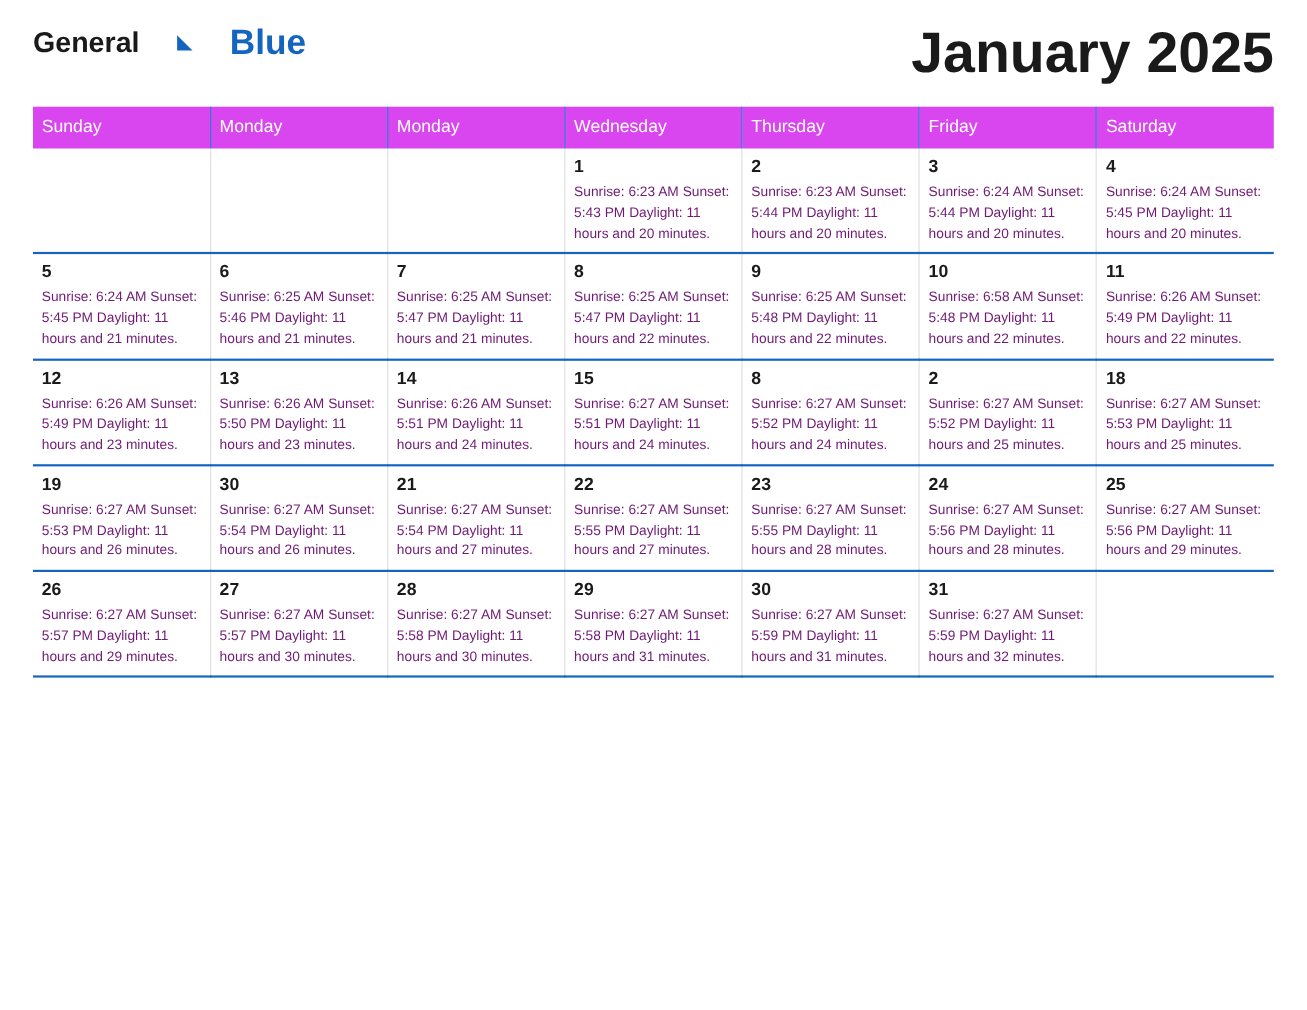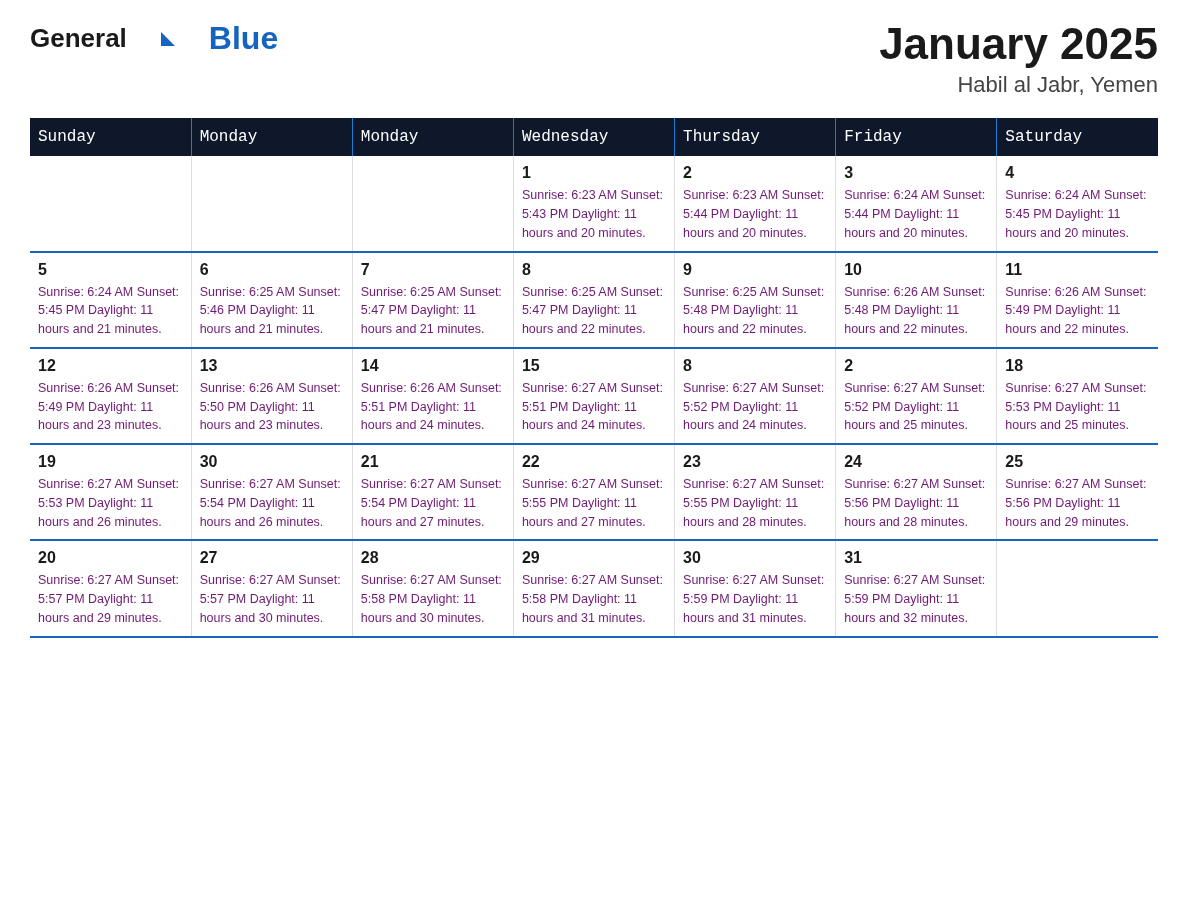--- a/index.html
+++ b/index.html
@@ -46,37 +46,36 @@
     }
     .logo-blue {
       color: #1565c0;
       font-size: 32px;
       font-weight: bold;
     }
     .title-section {
       text-align: right;
     }
     .month-year {
-      font-size: 44px;
+      font-size: 52px;
       font-weight: bold;
       color: #1a1a1a;
       line-height: 1.1;
     }
     .location {
       font-size: 22px;
       color: #444;
       margin-top: 4px;
     }
     table {
       width: 100%;
       border-collapse: collapse;
     }
     thead tr {
-      background-color: #0f172a;
-      font-family: Liberation Mono, monospace;
+      background-color: #d946ef;
     }
     thead th {
       color: #fff;
       padding: 10px 8px;
       text-align: left;
       font-size: 16px;
       font-weight: normal;
       border-right: 1px solid #1a7fd4;
     }
     thead th:last-child {
@@ -116,21 +115,20 @@
 <div class="header">
   <div class="logo">
     <div class="logo-text">
       <span class="logo-general">General</span>
       <span class="logo-arrow"></span>
       <span class="logo-blue">Blue</span>
     </div>
   </div>
   <div class="title-section">
     <div class="month-year">January 2025</div>
-    <div class="location">Habil al Jabr, Yemen</div>
   </div>
 </div>
 
 <table>
   <thead>
     <tr>
     <th>Sunday</th>
         <th>Monday</th>
         <th>Monday</th>
         <th>Wednesday</th>
@@ -195,21 +193,21 @@
 Daylight: 11 hours and 22 minutes.</div>
         </td>
         <td>
           <span class="day-number">9</span>
           <div class="day-info">Sunrise: 6:25 AM
 Sunset: 5:48 PM
 Daylight: 11 hours and 22 minutes.</div>
         </td>
         <td>
           <span class="day-number">10</span>
-          <div class="day-info">Sunrise: 6:26 AM
+          <div class="day-info">Sunrise: 6:58 AM
 Sunset: 5:48 PM
 Daylight: 11 hours and 22 minutes.</div>
         </td>
         <td>
           <span class="day-number">11</span>
           <div class="day-info">Sunrise: 6:26 AM
 Sunset: 5:49 PM
 Daylight: 11 hours and 22 minutes.</div>
         </td>
       </tr>
@@ -296,21 +294,21 @@
         </td>
         <td>
           <span class="day-number">25</span>
           <div class="day-info">Sunrise: 6:27 AM
 Sunset: 5:56 PM
 Daylight: 11 hours and 29 minutes.</div>
         </td>
       </tr>
       <tr>
         <td>
-          <span class="day-number">20</span>
+          <span class="day-number">26</span>
           <div class="day-info">Sunrise: 6:27 AM
 Sunset: 5:57 PM
 Daylight: 11 hours and 29 minutes.</div>
         </td>
         <td>
           <span class="day-number">27</span>
           <div class="day-info">Sunrise: 6:27 AM
 Sunset: 5:57 PM
 Daylight: 11 hours and 30 minutes.</div>
         </td>

